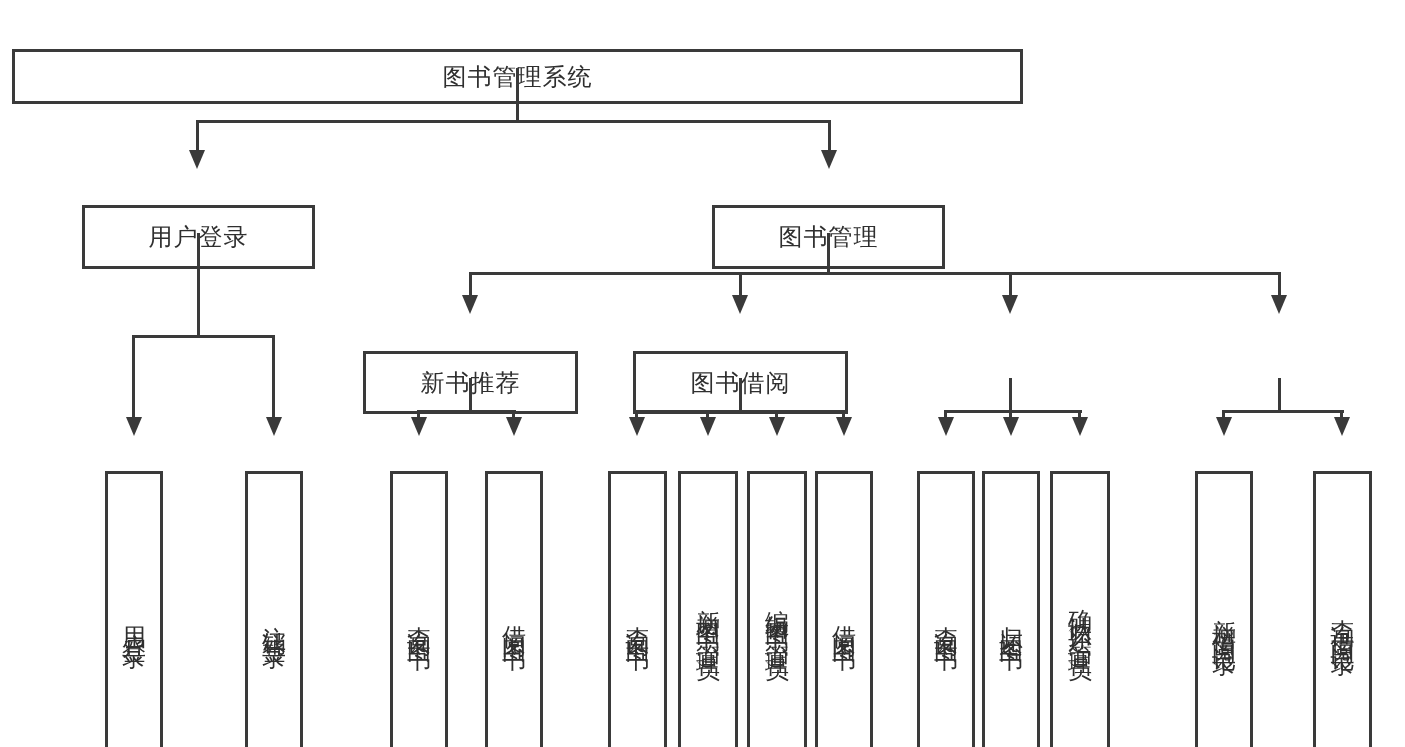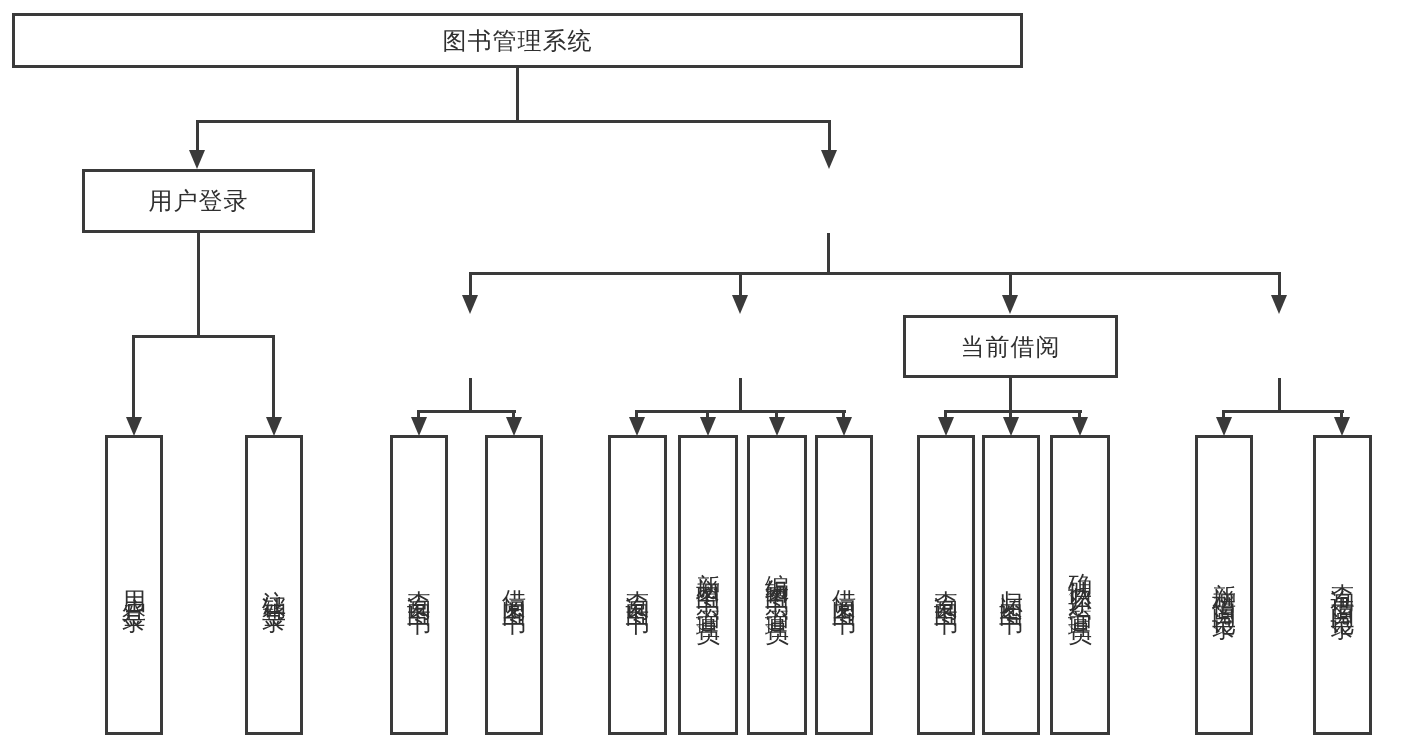--- a/index.html
+++ b/index.html
@@ -12,20 +12,21 @@
     overflow:hidden;
   }
   .box{
     position:absolute;
     box-sizing:border-box;
     border:3px solid #3a3a3a;
     background:#ffffff;
     display:flex;
     align-items:center;
     justify-content:center;
+    margin-top:36px;
   }
   .hbox span{
     font-size:24px;
     letter-spacing:1px;
     white-space:nowrap;
   }
   .leaf span{
     writing-mode:vertical-rl;
     text-orientation:mixed;
     font-size:24px;
@@ -55,23 +56,29 @@
 
 <div class="canvas">
 
   <div class="box hbox" style="left:12px;top:13px;width:1011px;height:55px">
     <span>图书管理系统</span>
   </div>
 
   <div class="box hbox" style="left:82px;top:169px;width:233px;height:64px">
     <span>用户登录</span>
   </div>
+  <div class="box hbox" style="left:712px;top:169px;width:233px;height:64px">
+    <span>图书管理</span>
+  </div>
 
-  <div class="box hbox" style="left:903px;top:315px;width:215px;height:63px">
-    <span>当前借阅</span>
+  <div class="box hbox" style="left:363px;top:315px;width:215px;height:63px">
+    <span>新书推荐</span>
+  </div>
+  <div class="box hbox" style="left:633px;top:315px;width:215px;height:63px">
+    <span>图书借阅</span>
   </div>
 
   <div class="box leaf" style="left:105px;top:435px;width:58px;height:300px">
     <span>用户登录</span>
   </div>
   <div class="box leaf" style="left:245px;top:435px;width:58px;height:300px">
     <span>注销登录</span>
   </div>
 
   <div class="box leaf" style="left:390px;top:435px;width:58px;height:300px">

